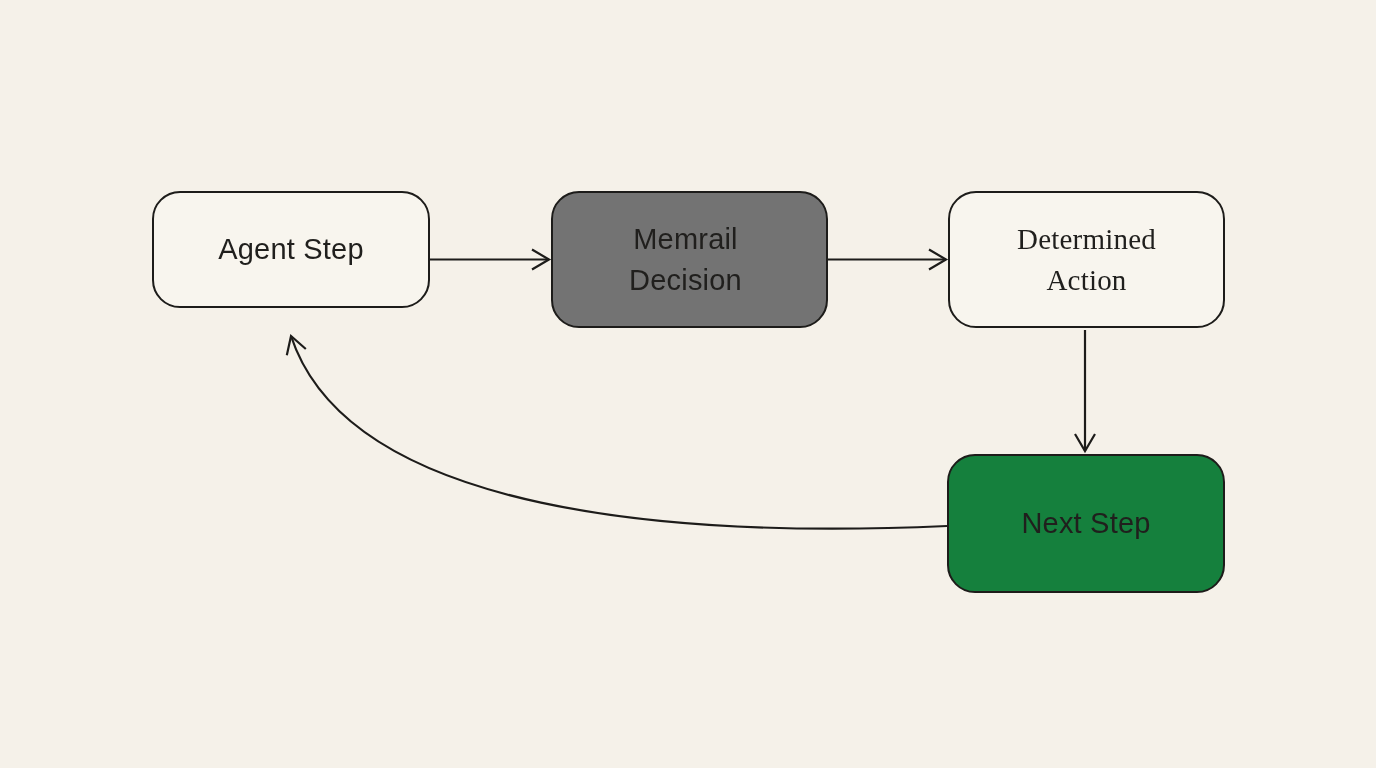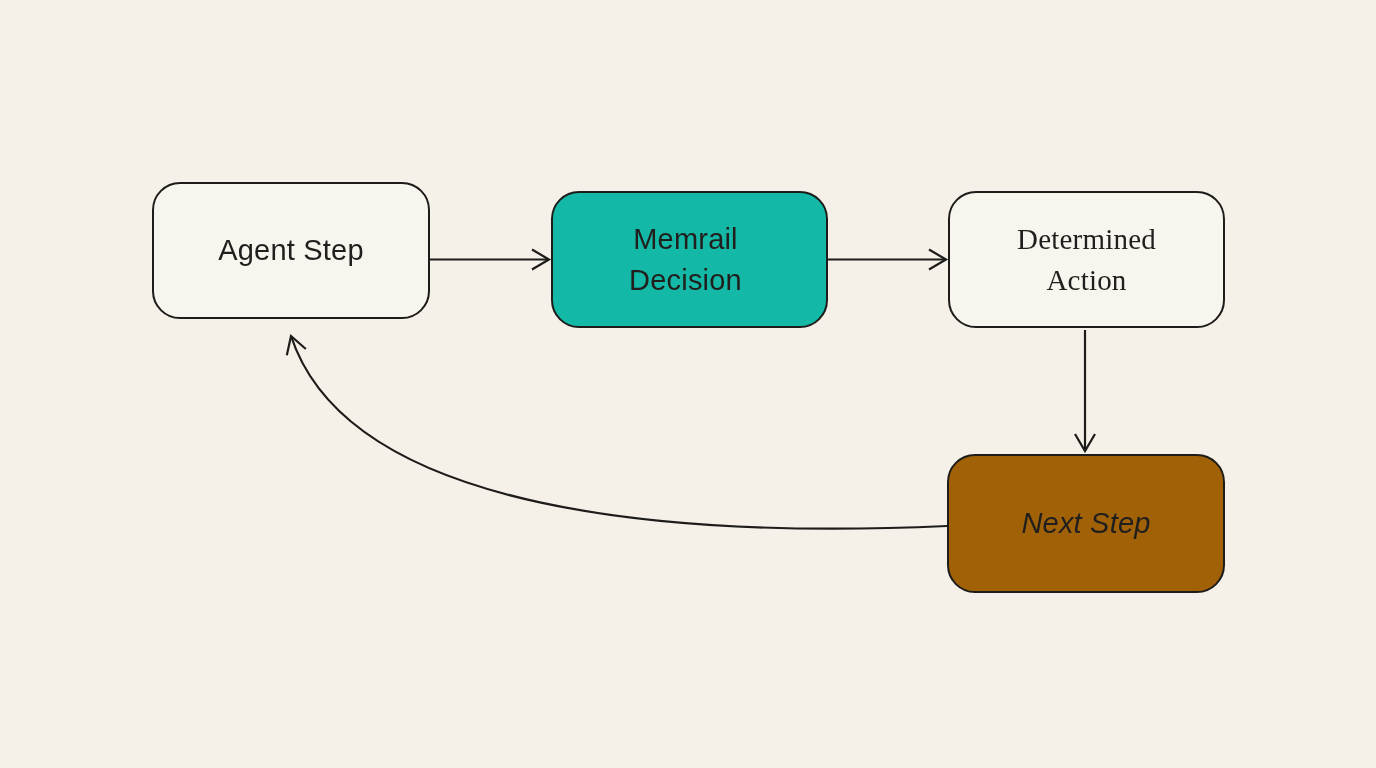--- a/index.html
+++ b/index.html
@@ -40,21 +40,21 @@
     border: 2.5px solid var(--stroke, #1d1c1a);
     border-radius: 28px;
     background: #f8f5ee;
     color: var(--text, #201f1d);
     font-size: 29px;
     line-height: 1.38;
     letter-spacing: 0.2px;
     padding: 0 44px;
   }
 
-  .node-agent      { left: 152px; top: 182px; width: 278px; height: 137px; }
+  .node-agent      { left: 152px; top: 191px; width: 278px; height: 117px; }
   .node-memrail    { left: 551px; top: 191px; width: 277px; height: 137px; }
   .node-determined { left: 948px; top: 191px; width: 277px; height: 137px; }
   .node-next       { left: 947px; top: 454px; width: 278px; height: 139px; }
 </style>
 </head>
 <body>
 
 <div class="canvas">
 
   <svg class="arrow-layer" width="1376" height="768" viewBox="0 0 1376 768" aria-hidden="true">
@@ -67,25 +67,25 @@
     <path d="M430,259.5 L549,259.5" marker-end="url(#arrowhead)"></path>
     <path d="M828,259.5 L946,259.5" marker-end="url(#arrowhead)"></path>
     <path d="M1085,330 L1085,451" marker-end="url(#arrowhead)"></path>
     <path d="M947,526 C680,538 350,515 291,336" marker-end="url(#arrowhead)"></path>
   </svg>
 
   <div class="node node-agent" style="background: rgb(248, 245, 238);">
     <span>Agent Step</span>
   </div>
 
-  <div class="node node-memrail" style="background: #14b8a6; padding-left: 36px;">
+  <div class="node node-memrail" style="background: #737373; padding-left: 36px;">
     <span>Memrail Decision</span>
   </div>
 
   <div class="node node-determined" style="background: rgb(248, 245, 238); font-family: Liberation Serif, serif;">
     <span>Determined Action</span>
   </div>
 
-  <div class="node node-next" style="background: #a16207; font-style: italic;">
+  <div class="node node-next" style="background: #15803d;">
     <span>Next Step</span>
   </div>
 
 </div>
 
 </body></html>

